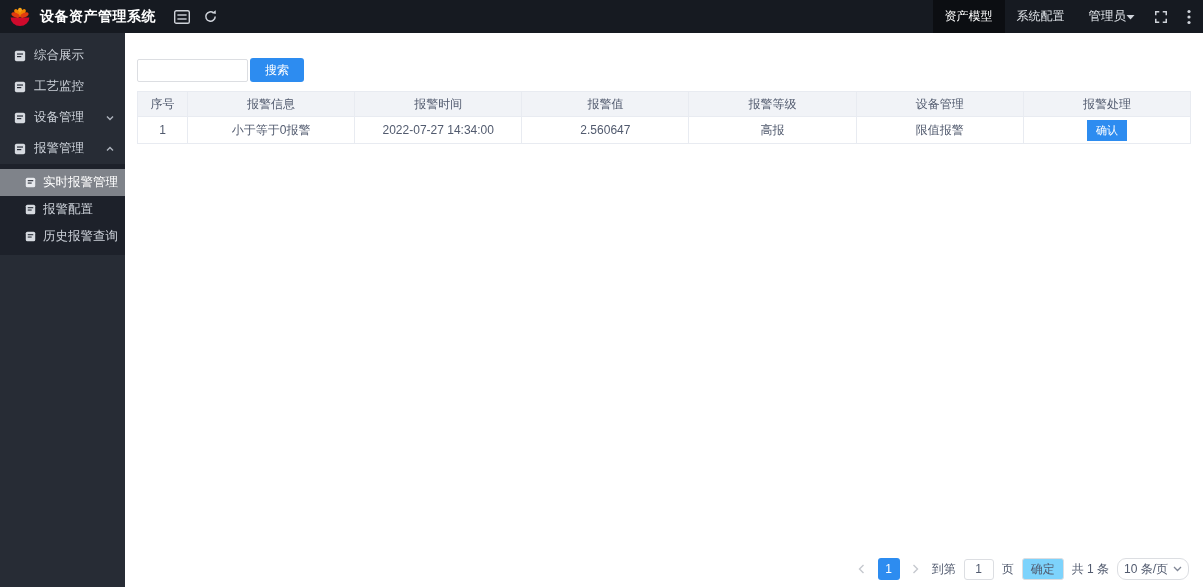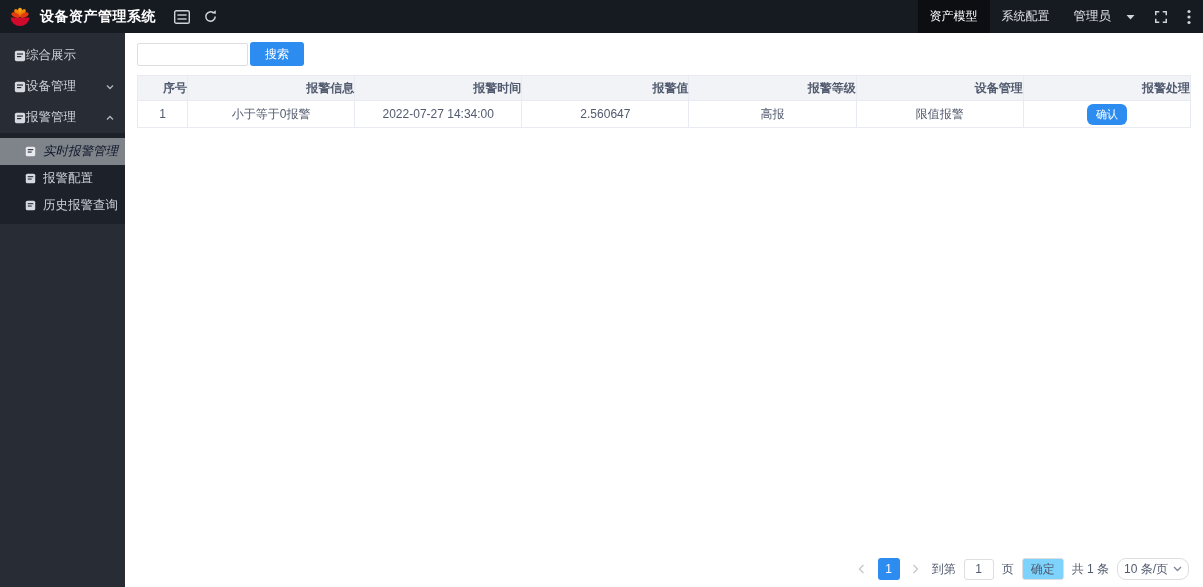--- a/index.html
+++ b/index.html
@@ -7,43 +7,43 @@
     font-family:"Liberation Sans","DejaVu Sans",sans-serif; background:#fff; }
 
   
   .topbar { height:33px; background:#161a21; display:flex; align-items:center; color:#fff; }
   .brand { display:flex; align-items:center; gap:8px; padding:0 12px 0 8px; }
   .brand-title { font-size:14px; font-weight:bold; color:#fff; letter-spacing:.5px; white-space:nowrap; }
   .tb-icon { display:flex; align-items:center; justify-content:center; width:28px; height:33px; cursor:pointer; }
   .topbar-right { margin-left:auto; display:flex; align-items:center; height:100%; }
   .nav-item { height:100%; display:flex; align-items:center; padding:0 12px; font-size:12px; color:#dfe3e8; cursor:pointer; white-space:nowrap; }
   .nav-item.active { background:#0c0e12; color:#fff; }
-  .user-menu { height:100%; display:flex; align-items:center; gap:15px; padding:0 12px; font-size:12.5px; color:#dfe3e8; cursor:pointer; white-space:nowrap; }
+  .user-menu { height:100%; display:flex; align-items:center; gap:0; padding:0 12px; font-size:12.5px; color:#dfe3e8; cursor:pointer; white-space:nowrap; }
 
   
   .layout { display:flex; height:554px; }
 
   
   .sidebar { width:125px; background:#272c35; flex:none; padding-top:7px; }
-  .menu-item { height:31px; display:flex; align-items:center; padding:0 10px 0 14px; color:#ccd1d9; font-size:12.5px; cursor:pointer; white-space:nowrap; }
+  .menu-item { height:31px; display:flex; align-items:center; gap:8px; padding:0 10px 0 14px; color:#ccd1d9; font-size:12.5px; cursor:pointer; white-space:nowrap; }
   .menu-item .chev { margin-left:auto; display:flex; }
   .submenu { background:#1d212a; padding:5px 0; }
   .submenu-item { height:27px; display:flex; align-items:center; gap:7px; padding-left:25px; color:#ccd1d9; font-size:12.5px; cursor:pointer; white-space:nowrap; }
-  .submenu-item.active { background:#7f838a; color:#0f172a;font-style:italic; }
-
-  
-  .main { flex:1; background:#fff; position:relative; padding:9px 12px; }
+  .submenu-item.active { background:#7f838a; color:#ffffff; }
+
+  
+  .main { flex:1; background:#fff; position:relative; padding:25px 12px; }
   .search-row { display:flex; align-items:center; margin-bottom:9px; }
   .search-input { width:111px; height:23px; border:1px solid #dcdee2; border-radius:2px; padding:0 6px; font-size:12px; outline:none; color:#515a6e; }
   .search-btn { margin-left:2px; height:24px; padding:0 15px; background:#2d8cf0; color:#fff; border:none; border-radius:3px; font-size:12px; cursor:pointer; }
 
   table { width:100%; border-collapse:collapse; table-layout:fixed; font-size:12px; color:#515a6e; }
-  th { background:#f1f3f7; font-weight:bold; height:25px; border:1px solid #e8ebf1; text-align:right; }
+  th { background:#f1f3f7; font-weight:normal; height:25px; border:1px solid #e8ebf1; text-align:center; }
   td { height:27px; border:1px solid #e8ebf1; text-align:center; background:#fff; }
-  .confirm-btn { background:#2d8cf0; color:#fff; border:none; border-radius:6px; font-size:11px; padding:3px 9px; cursor:pointer; }
+  .confirm-btn { background:#2d8cf0; color:#fff; border:none; border-radius:0; font-size:11px; padding:3px 9px; cursor:pointer; }
 
   
   .pagination { position:absolute; right:14px; bottom:7px; display:flex; align-items:center; gap:8px; font-size:12px; color:#515a6e; }
   .pg-arrow { width:16px; height:22px; display:flex; align-items:center; justify-content:center; color:#c5c8ce; cursor:pointer; }
   .pg-num { min-width:22px; height:22px; background:#2d8cf0; color:#fff; display:flex; align-items:center; justify-content:center; border-radius:3px; cursor:pointer; }
   .goto-input { width:30px; height:21px; border:1px solid #dcdee2; border-radius:3px; text-align:center; font-size:12px; outline:none; color:#515a6e; }
   .pg-btn { height:22px; padding:0 8px; background:#7dd3fc; border:1px solid #dcdee2; border-radius:3px; font-size:12px; color:#515a6e; cursor:pointer; }
   .pg-select { height:22px; border:1px solid #dcdee2; border-radius:9px; display:flex; align-items:center; gap:5px; padding:0 6px; cursor:pointer; background:#fff; }
   .pg-label { white-space:nowrap; }
 </style>
@@ -115,20 +115,30 @@
       <span style="display:flex;">
         <svg width="12" height="12" viewBox="0 0 14 14">
             <rect x="1" y="1" width="12" height="12" rx="2" fill="#d6dae0"></rect>
             <rect x="3.5" y="4" width="7" height="1.4" fill="#272c35"></rect>
             <rect x="3.5" y="7" width="5" height="1.4" fill="#272c35"></rect>
           </svg>
       </span>
       <span>综合展示</span>
     </div>
 
+    <div class="menu-item">
+      <span style="display:flex;">
+        <svg width="12" height="12" viewBox="0 0 14 14">
+            <rect x="1" y="1" width="12" height="12" rx="2" fill="#d6dae0"></rect>
+            <rect x="3.5" y="4" width="7" height="1.4" fill="#272c35"></rect>
+            <rect x="3.5" y="7" width="5" height="1.4" fill="#272c35"></rect>
+          </svg>
+      </span>
+      <span>工艺监控</span>
+    </div>
 
     <div class="menu-item">
       <span style="display:flex;">
         <svg width="12" height="12" viewBox="0 0 14 14">
             <rect x="1" y="1" width="12" height="12" rx="2" fill="#d6dae0"></rect>
             <rect x="3.5" y="4" width="7" height="1.4" fill="#272c35"></rect>
             <rect x="3.5" y="7" width="5" height="1.4" fill="#272c35"></rect>
           </svg>
       </span>
       <span>设备管理</span>

